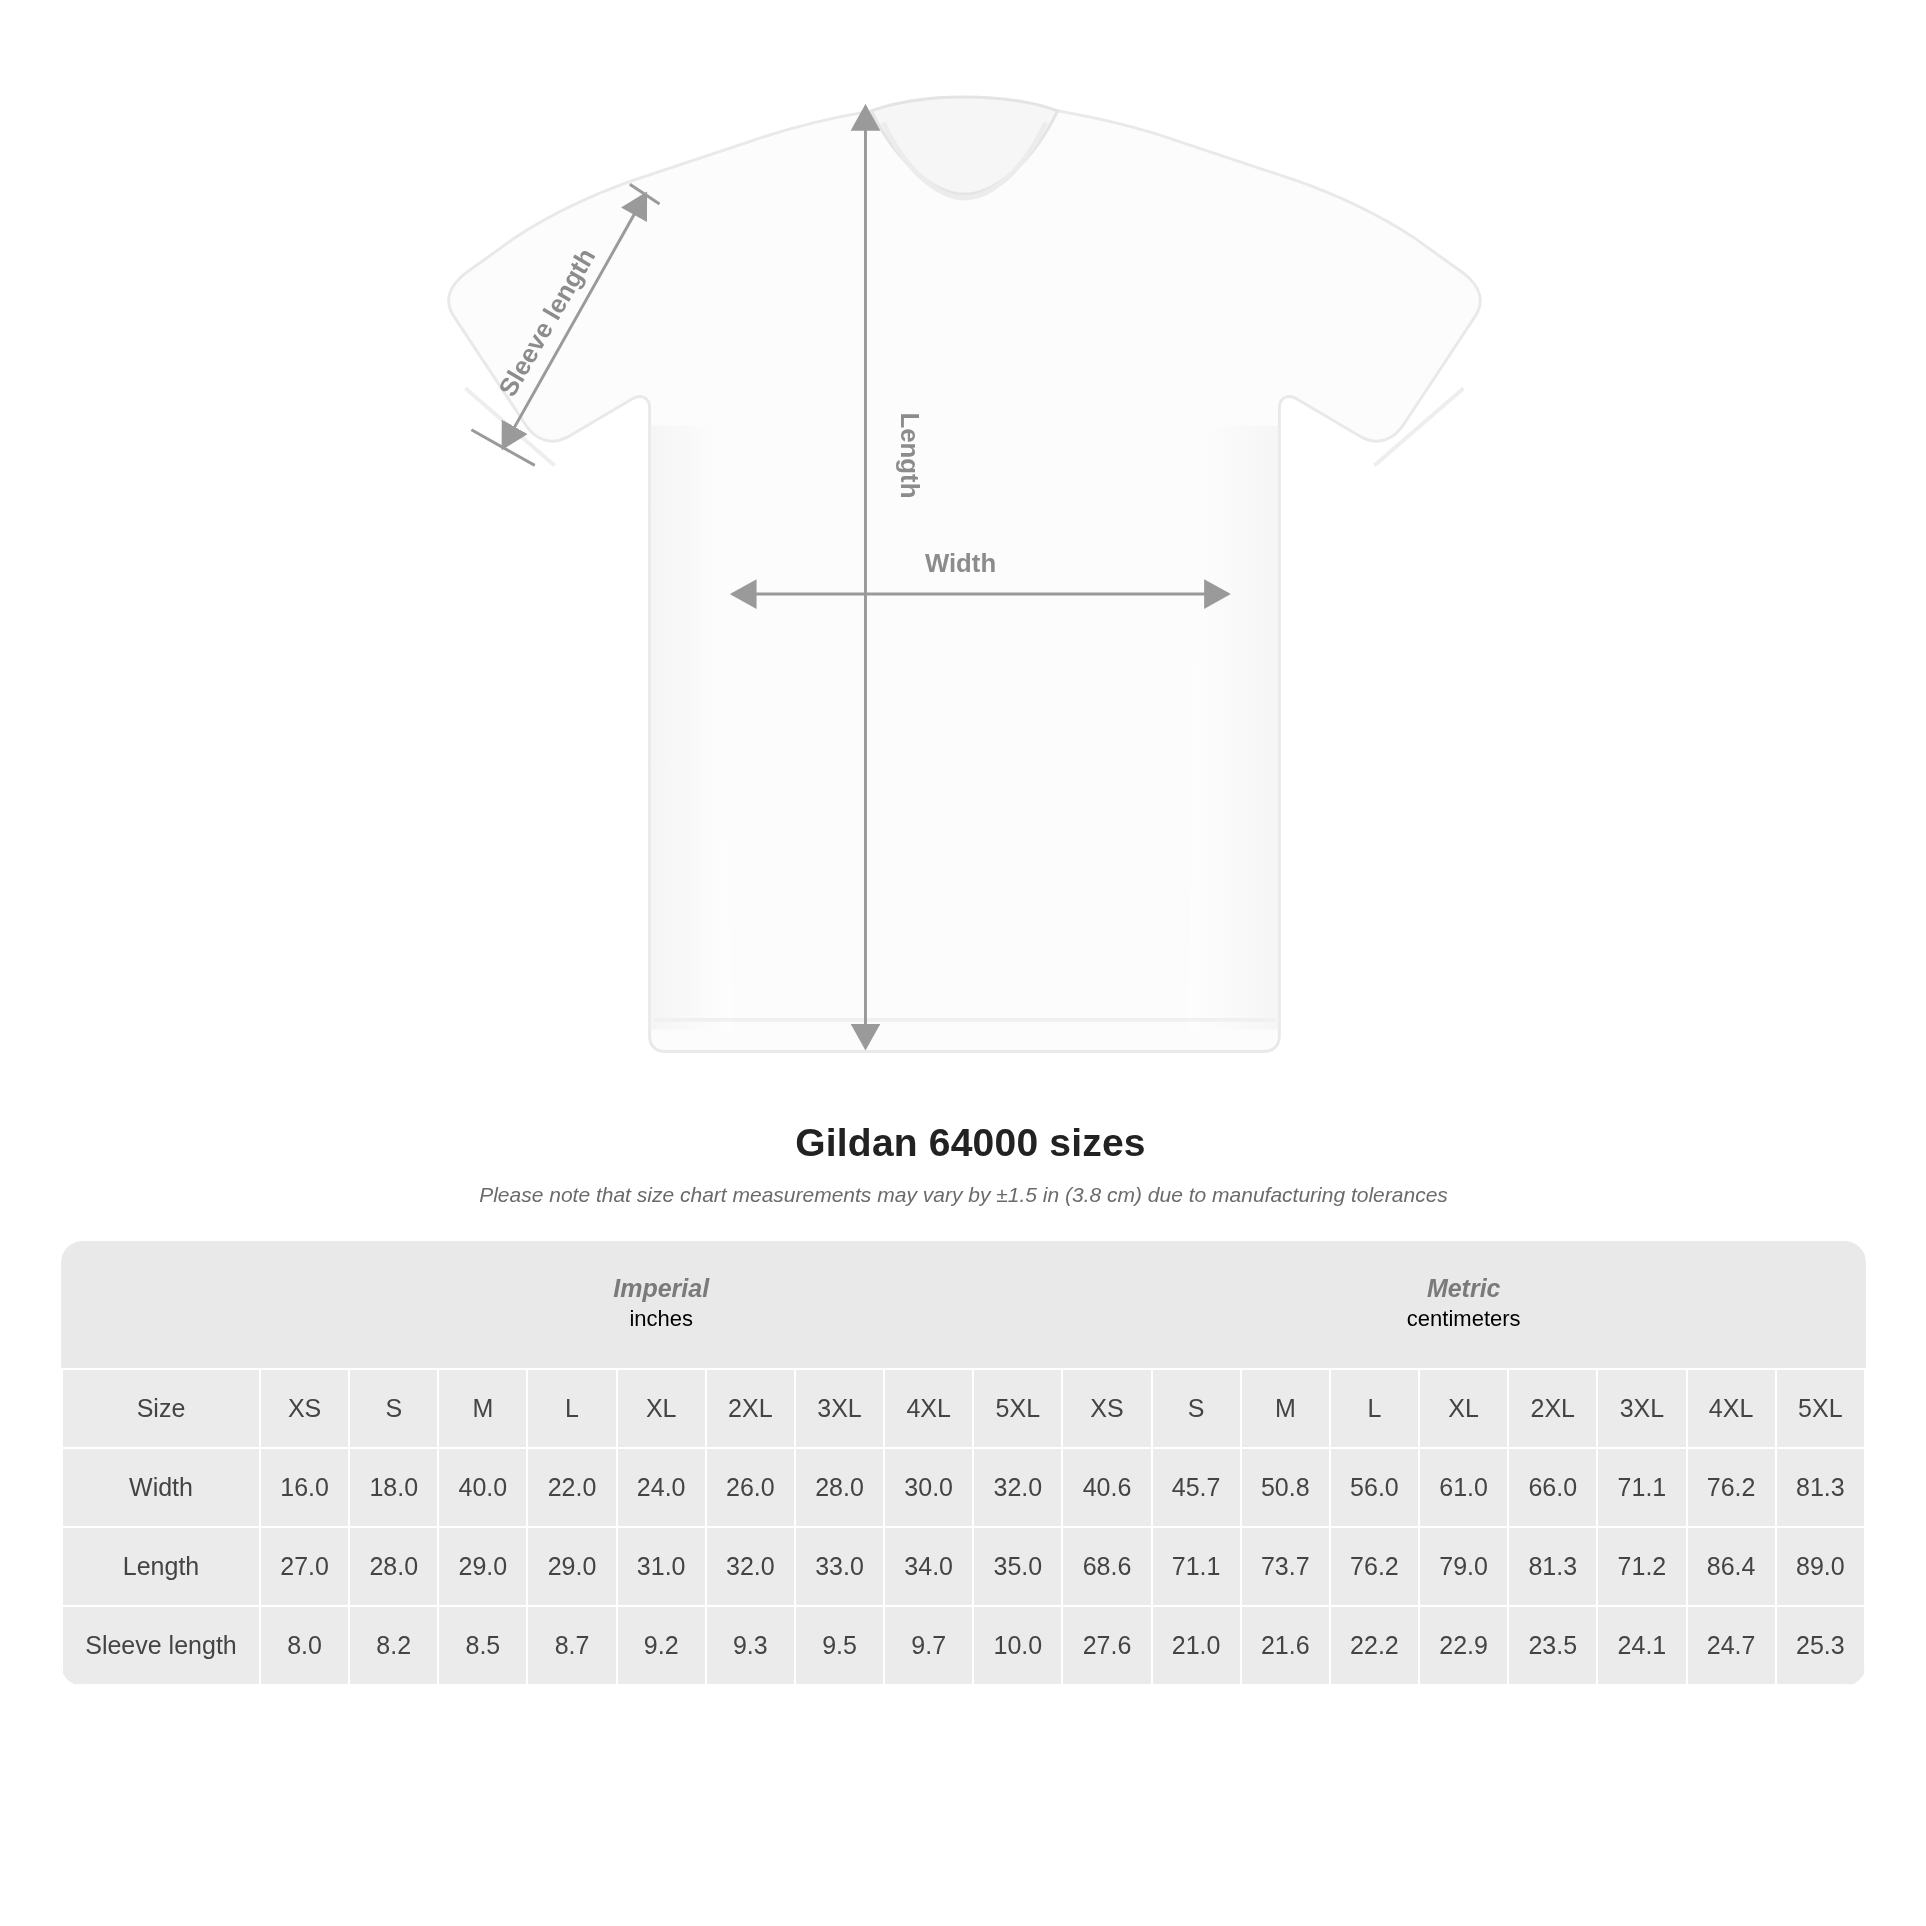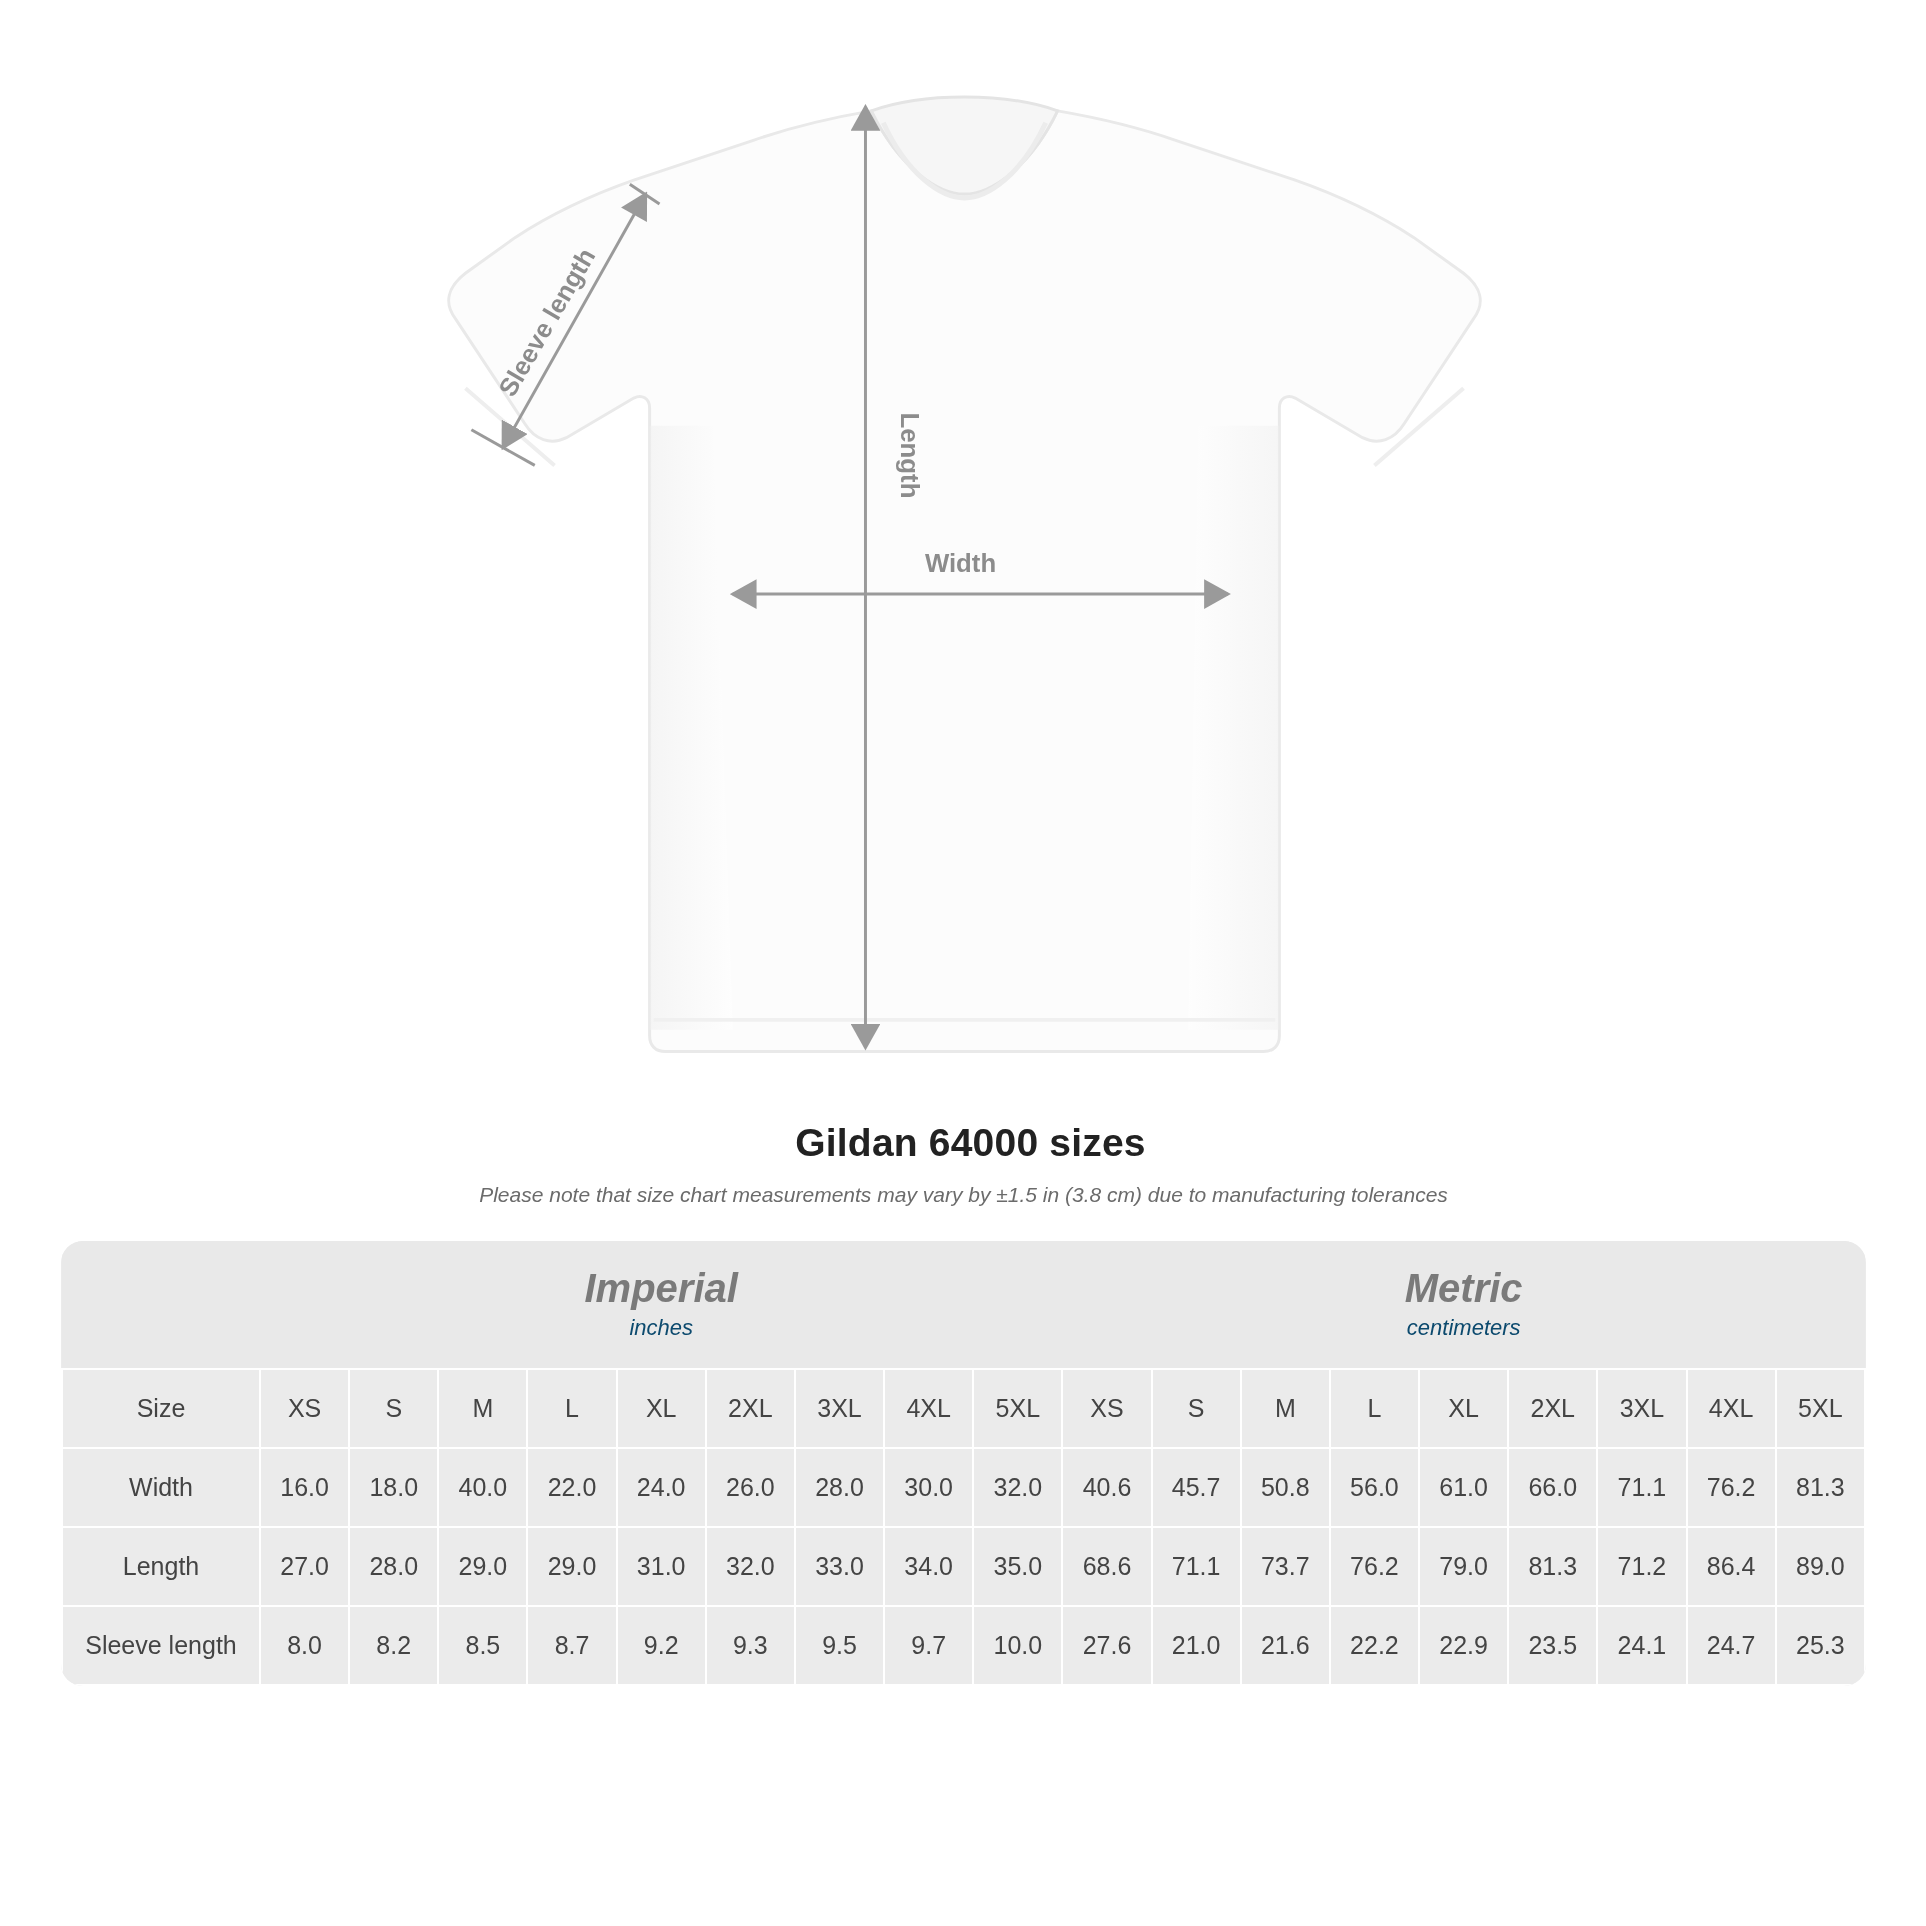--- a/index.html
+++ b/index.html
@@ -71,30 +71,29 @@
     padding: 0;
     height: 77px;
     font-weight: normal;
   }
   table.size-table tr.unit-row td {
     border: none;
     background: #e9e9e9;
     height: 127px;
   }
   .unit-name {
-    font-size: 40px;
+    font-size: 25px;
     font-style: italic;
     font-weight: bold;
     color: #7a7a7a;
     line-height: 1.15;
   }
   .unit-sub {
     font-size: 22px;
-    font-style: italic;
-    color: #0c4a6e;
+    color: #000000;
     line-height: 1.5;
   }
   .row-label {
     font-weight: bold;
     color: #4a4a4a;
     font-size: 26px;
     background: #ebebeb !important;
     margin-top: 24px;
   }
   .hdr-cell {

